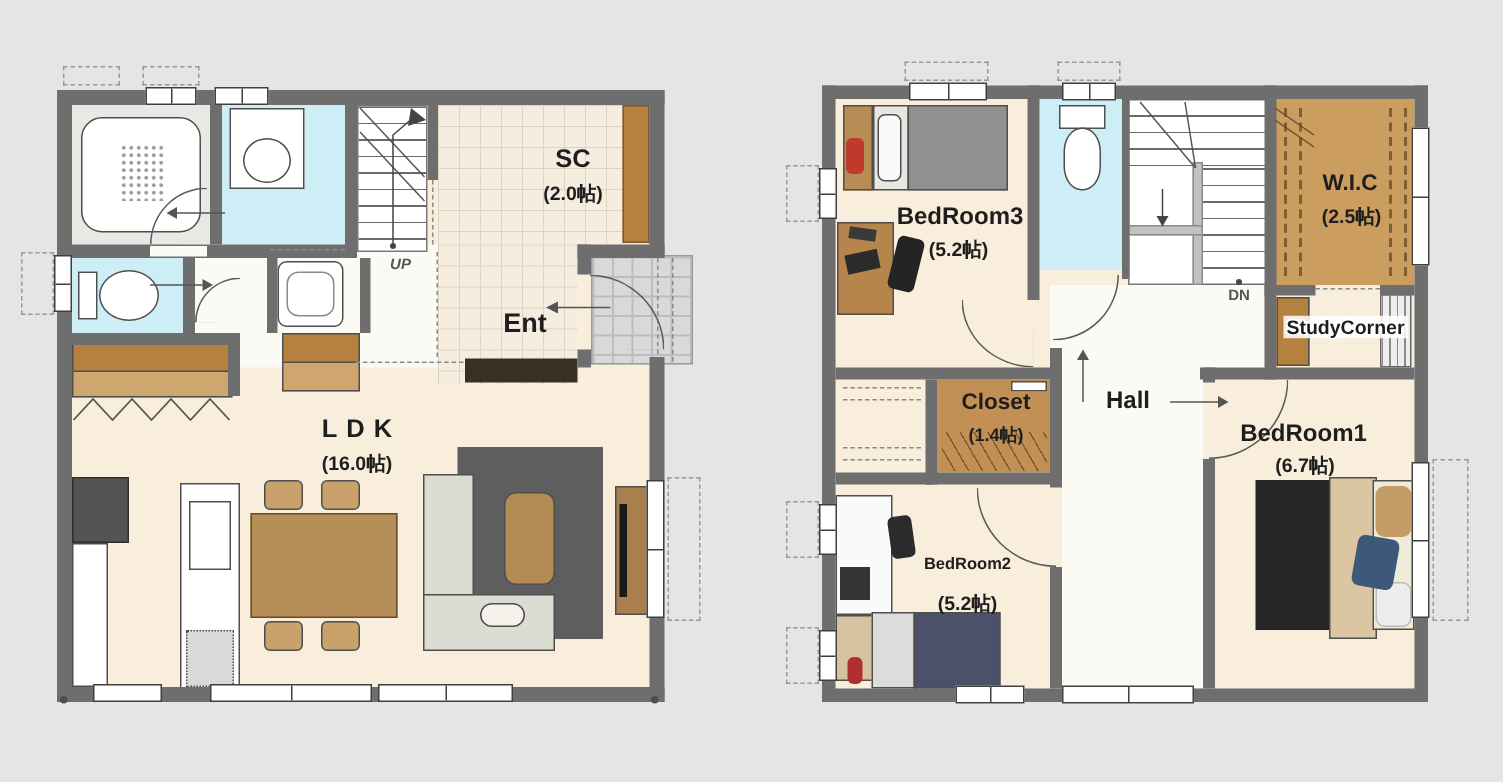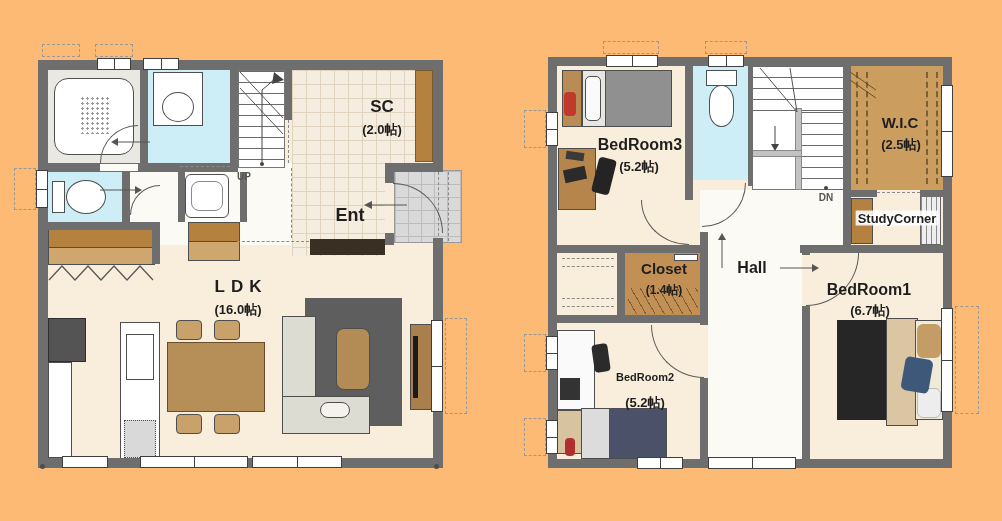--- a/index.html
+++ b/index.html
@@ -1,16 +1,16 @@
 <!DOCTYPE html>
 <html><head>
 <meta charset="utf-8">
 <style>
   html,body{margin:0;padding:0;background:#fff;}
-  .canvas{position:relative;width:1002px;height:521px;background:#fdba74;overflow:hidden;
+  .canvas{position:relative;width:1002px;height:521px;background:#e5e5e5;overflow:hidden;
           font-family:"Liberation Sans",sans-serif;}
   .c{position:absolute;box-sizing:border-box;}
   .wall{background:#6e6e6e;}
   .lbl{font-weight:700;color:#1e1e1e;white-space:nowrap;transform:translate(-50%,-50%);
        text-align:center;line-height:1;}
   .win{background:#fff;border:1px solid #3f3f3f;}
   .mh::after{content:"";position:absolute;left:50%;top:0;bottom:0;width:1px;background:#3f3f3f;}
   .mv::after{content:"";position:absolute;top:50%;left:0;right:0;height:1px;background:#3f3f3f;}
   .dash{border:1.5px dashed #9a9a9a;background:transparent;}
   .dlinev{border-left:1.5px dashed #8a8a8a;}
@@ -139,21 +139,21 @@
     <polygon points="97,126 97,134 104,130" fill="#555"></polygon>
     <line x1="80" y1="82" x2="112" y2="82" stroke="#555" stroke-width="1"></line>
     <polygon points="80,78 80,86 73,82" fill="#555"></polygon>
   </svg>
 
   <div class="lbl c" style="left:382px;top:106px;font-size:17px;">SC</div>
   <div class="lbl c" style="left:382px;top:129px;font-size:13px;">(2.0帖)</div>
   <div class="lbl c" style="left:350px;top:215px;font-size:18px;">Ent</div>
   <div class="lbl c" style="left:241px;top:286px;font-size:17px;letter-spacing:6px;">LDK</div>
   <div class="lbl c" style="left:238px;top:309px;font-size:13px;">(16.0帖)</div>
-  <div class="lbl c" style="left:244px;top:177px;font-size:10px;color:#555;">UP</div>
+  <div class="lbl c" style="left:267px;top:177px;font-size:10px;color:#555;font-style:italic;">UP</div>
 
   <div class="c" style="left:557px;top:66px;width:386px;height:393px;background:#f9eedb;"></div>
   <div class="c" style="left:693px;top:66px;width:55px;height:114px;background:#cdeef7;"></div>
   <div class="c" style="left:752px;top:66px;width:93px;height:124px;background:#fff;border:1px solid #777;"></div>
   <div class="c" style="left:848px;top:66px;width:95px;height:124px;background:#cb9d5f;"></div>
   <div class="c" style="left:700px;top:190px;width:143px;height:62px;background:#fcfaf5;"></div>
   <div class="c" style="left:708px;top:252px;width:94px;height:207px;background:#fcfaf5;"></div>
   <div class="c" style="left:625px;top:253px;width:75px;height:62px;background:#c29055;"></div>
   <div class="c" style="left:628px;top:288px;width:70px;height:26px;background:repeating-linear-gradient(60deg,transparent 0 7px,#7d5f36 7px 8px);"></div>
 

